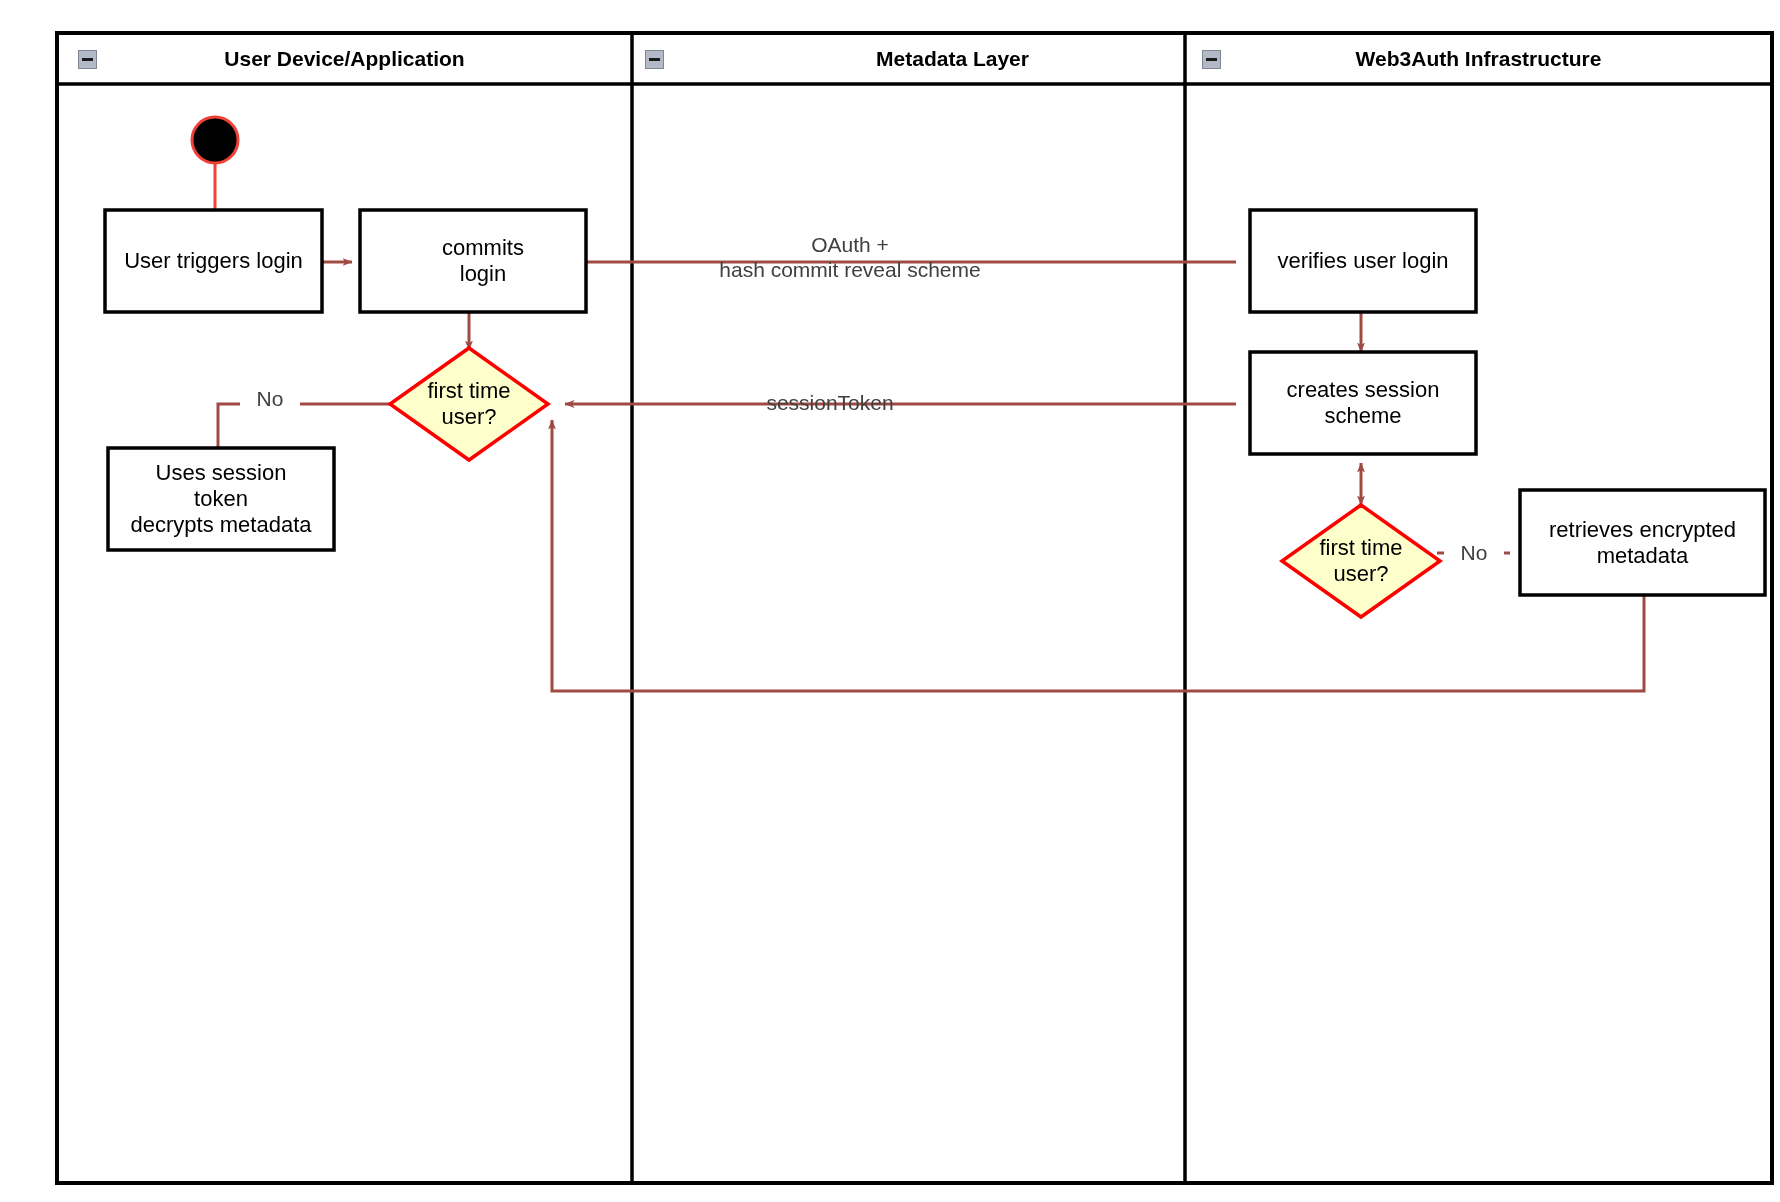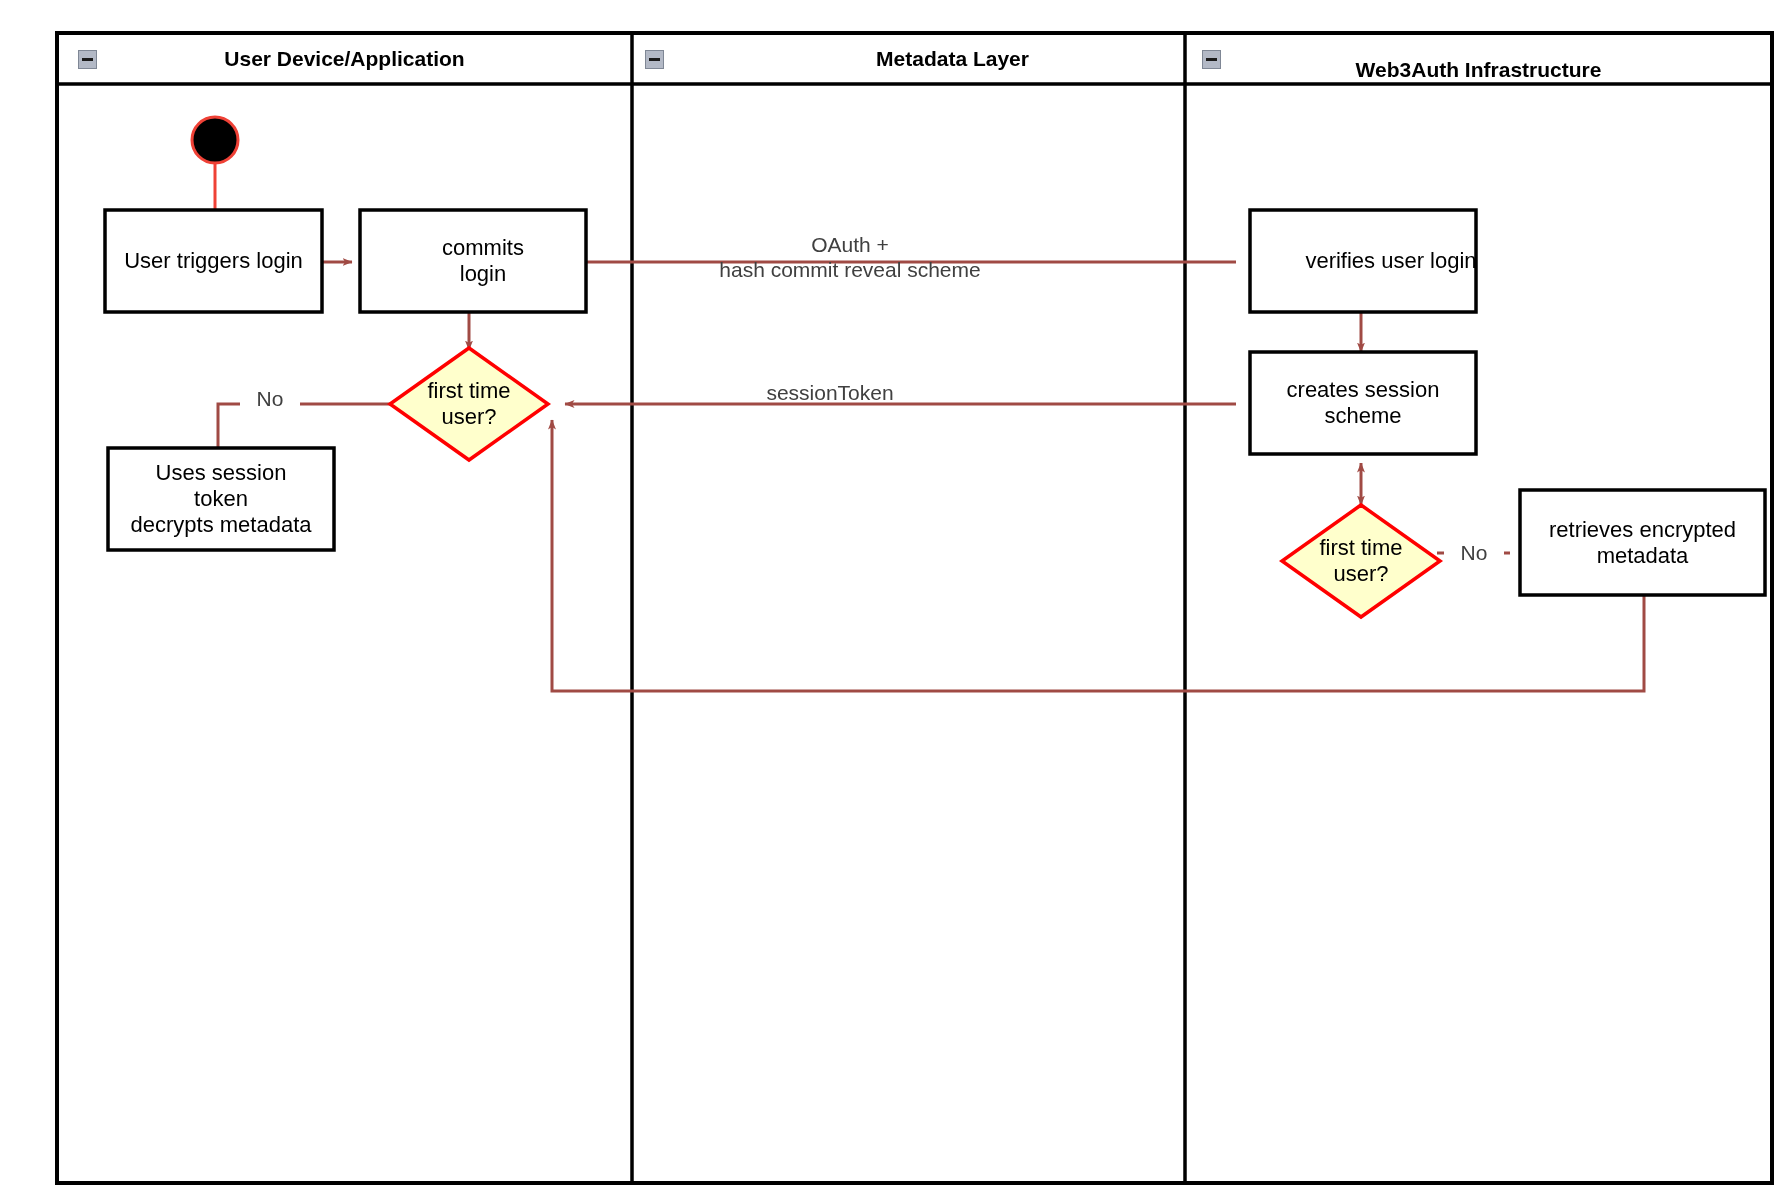--- a/index.html
+++ b/index.html
@@ -140,41 +140,41 @@
     </g>
   </svg>
 
   <div class="collapse-icon" style="left:78px; top:50px;"></div>
   <div class="lane-title" style="left:57px; top:48px; width:575px;">User Device/Application</div>
 
   <div class="collapse-icon" style="left:645px; top:50px;"></div>
   <div class="lane-title" style="left:632px; top:48px; width:553px;margin-left:44px;">Metadata Layer</div>
 
   <div class="collapse-icon" style="left:1202px; top:50px;"></div>
-  <div class="lane-title" style="left:1185px; top:59px; width:587px;text-align:center;">Web3Auth Infrastructure</div>
+  <div class="lane-title" style="left:1185px; top:48px; width:587px;text-align:center;">Web3Auth Infrastructure</div>
 
   <div class="node-label" style="left:105px; top:210px; width:217px; height:102px;">User triggers login</div>
   <div class="node-label" style="left:360px; top:210px; width:246px; height:102px;">commits
 login</div>
   <div class="node-label" style="left:390px; top:348px; width:158px; height:112px;">first time
 user?</div>
   <div class="node-label" style="left:108px; top:448px; width:226px; height:102px;border-radius:21px;">Uses session
 token
 decrypts metadata</div>
-  <div class="node-label" style="left:1250px; top:210px; width:226px; height:102px;padding-left:28px;">verifies user login</div>
+  <div class="node-label" style="left:1250px; top:210px; width:226px; height:102px;">verifies user login</div>
   <div class="node-label" style="left:1250px; top:352px; width:226px; height:102px;">creates session
 scheme</div>
   <div class="node-label" style="left:1282px; top:505px; width:158px; height:112px;">first time
 user?</div>
   <div class="node-label" style="left:1520px; top:490px; width:245px; height:105px;">retrieves encrypted
 metadata</div>
 
   <div class="edge-label" style="left:640px; top:232px; width:420px; text-align:center;">OAuth +
 hash commit reveal scheme</div>
-  <div class="edge-label" style="left:700px; top:380px; width:260px; ">sessionToken</div>
+  <div class="edge-label" style="left:700px; top:390px; width:260px; ">sessionToken</div>
   <div class="edge-label" style="left:240px; top:386px; width:60px; text-align:center; background:#ffffff;">No</div>
   <div class="edge-label" style="left:1444px; top:540px; width:60px; text-align:center; background:#ffffff;">No</div>
 
   <div class="hit" style="left:192px; top:117px; width:46px; height:46px; border-radius:50%;"></div>
   <div class="hit" style="left:105px; top:210px; width:217px; height:102px;"></div>
   <div class="hit" style="left:360px; top:210px; width:226px; height:102px;"></div>
   <div class="hit" style="left:390px; top:348px; width:158px; height:112px;"></div>
   <div class="hit" style="left:108px; top:448px; width:226px; height:102px;"></div>
   <div class="hit" style="left:1250px; top:210px; width:226px; height:102px;"></div>
   <div class="hit" style="left:1250px; top:352px; width:226px; height:102px;"></div>

